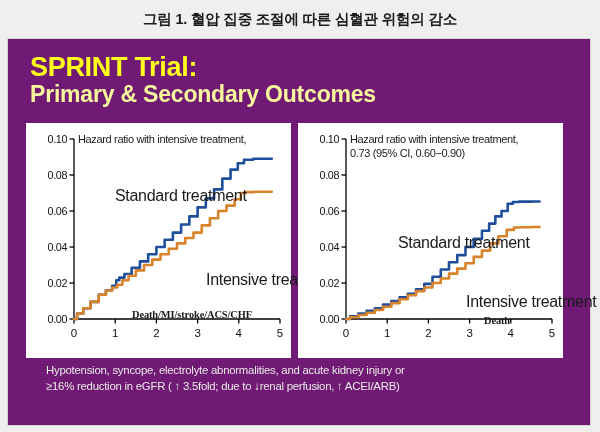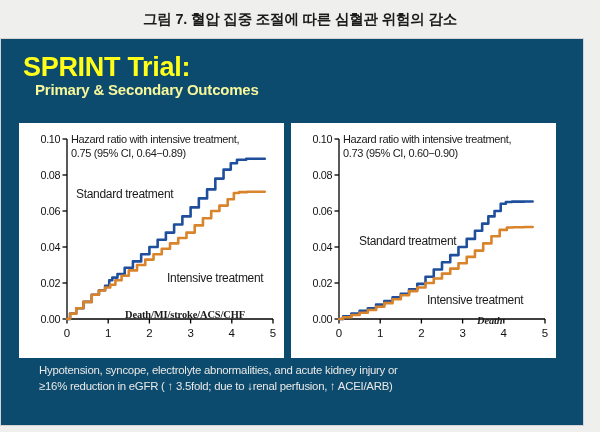--- a/index.html
+++ b/index.html
@@ -15,38 +15,37 @@
   .caption{
     position:absolute;left:0;top:0;width:600px;height:38px;
     display:flex;align-items:center;justify-content:center;
     color:#1b1b1b;font-size:14.5px;font-weight:bold;
     font-family:"Liberation Sans", sans-serif;
     letter-spacing:-0.2px;
   }
 
   
   .slide{
-    position:absolute;left:0;top:38px;width:584px;height:388px;
-    background:#0c4a6e;
+    position:absolute;left:7px;top:38px;width:584px;height:388px;
+    background:#701a75;
     border:1px solid #d4d4d2;
     box-sizing:border-box;
   }
 
   .slide-title{
     position:absolute;left:22px;top:14px;width:540px;
   }
   .title-main{
     color:#ffff1a;font-size:27px;font-weight:bold;line-height:1.04;
     font-family:"Liberation Sans", sans-serif;letter-spacing:-0.3px;
   }
   .title-sub{
-    color:#f7f79c;font-size:15px;font-weight:bold;line-height:1.08;
+    color:#f7f79c;font-size:23px;font-weight:bold;line-height:1.08;
     font-family:"Liberation Sans", sans-serif;letter-spacing:-0.2px;
     margin-top:1px;
-    margin-left:12px;
   }
 
   
   .charts{
     position:absolute;left:18px;top:84px;width:548px;height:235px;
     display:flex;gap:7px;
   }
   .panel{
     position:relative;background:#ffffff;
     width:265px;height:235px;
@@ -54,39 +53,39 @@
   }
   .panel svg{display:block;}
 
   .ann{
     position:absolute;
     font-family:"Liberation Sans", sans-serif;
     color:#1a1a1a;
     white-space:nowrap;
   }
   .ann.hr{font-size:11px;line-height:1.28;letter-spacing:-0.35px;}
-  .ann.lbl{font-size:12px;letter-spacing:-0.3px;}
+  .ann.lbl{font-size:16px;letter-spacing:-0.3px;margin-left:32px;}
   .ann.bold{font-size:10.4px;font-weight:bold;font-family:"Liberation Serif", serif;letter-spacing:-0.1px;}
 
   
   .notes{
     position:absolute;left:22px;top:324px;width:548px;
     color:#e9e9e6;font-size:11.4px;line-height:1.33;
     font-family:"Liberation Sans", sans-serif;
     letter-spacing:-0.25px;
   }
   .notes div{white-space:nowrap;margin-left:16px;}
   .notes .gap{height:1px;}
 </style>
 </head>
 <body>
 
 <div id="root">
 
-  <div class="caption">그림 7. 혈압 집중 조절에 따른 심혈관 위험의 감소</div>
+  <div class="caption">그림 1. 혈압 집중 조절에 따른 심혈관 위험의 감소</div>
 
   <div class="slide">
 
     <div class="slide-title">
       <div class="title-main">SPRINT Trial:</div>
       <div class="title-sub">Primary &amp; Secondary Outcomes</div>
     </div>
 
     <div class="charts">
 
@@ -115,21 +114,20 @@
             <line x1="171.6" y1="196" x2="171.6" y2="200.5" stroke="#000" stroke-width="1.3"></line>
             <text x="171.6" y="214" text-anchor="middle" font-size="11.5" font-family="&quot;Liberation Sans&quot;, sans-serif" fill="#111">3</text>
             <line x1="212.8" y1="196" x2="212.8" y2="200.5" stroke="#000" stroke-width="1.3"></line>
             <text x="212.8" y="214" text-anchor="middle" font-size="11.5" font-family="&quot;Liberation Sans&quot;, sans-serif" fill="#111">4</text>
             <line x1="254" y1="196" x2="254" y2="200.5" stroke="#000" stroke-width="1.3"></line>
             <text x="254" y="214" text-anchor="middle" font-size="11.5" font-family="&quot;Liberation Sans&quot;, sans-serif" fill="#111">5</text>
             <path d="M48.00,196.00L51.09,196.00L51.09,190.60L54.18,190.60L57.27,190.60L57.27,185.20L60.36,185.20L64.48,185.20L64.48,178.90L68.60,178.90L72.72,178.90L72.72,171.70L76.84,171.70L79.93,171.70L79.93,167.20L83.02,167.20L86.11,167.20L86.11,162.70L89.20,162.70L90.23,162.70L90.23,157.30L91.26,157.30L93.32,157.30L93.32,154.60L95.38,154.60L98.47,154.60L98.47,151.00L101.56,151.00L105.68,151.00L105.68,144.70L109.80,144.70L113.92,144.70L113.92,138.40L118.04,138.40L122.16,138.40L122.16,131.20L126.28,131.20L130.40,131.20L130.40,124.00L134.52,124.00L138.64,124.00L138.64,116.80L142.76,116.80L146.88,116.80L146.88,109.60L151.00,109.60L155.12,109.60L155.12,101.50L159.24,101.50L163.36,101.50L163.36,93.40L167.48,93.40L171.60,93.40L171.60,84.40L175.72,84.40L179.84,84.40L179.84,75.40L183.96,75.40L188.08,75.40L188.08,66.40L192.20,66.40L196.32,66.40L196.32,55.60L200.44,55.60L204.56,55.60L204.56,46.60L208.68,46.60L211.77,46.60L211.77,40.30L214.86,40.30L217.95,40.30L217.95,36.70L221.04,36.70L227.22,36.70L227.22,35.80L233.40,35.80L239.58,35.80L239.58,35.80L245.76,35.80" fill="none" stroke="#1f4f9c" stroke-width="2.6" stroke-linejoin="round" stroke-linecap="round"></path>
             <path d="M48.00,196.00L51.09,196.00L51.09,190.60L54.18,190.60L57.27,190.60L57.27,185.20L60.36,185.20L64.48,185.20L64.48,178.90L68.60,178.90L72.72,178.90L72.72,171.70L76.84,171.70L79.93,171.70L79.93,167.56L83.02,167.56L86.11,167.56L86.11,164.50L89.20,164.50L91.26,164.50L91.26,161.80L93.32,161.80L96.41,161.80L96.41,157.30L99.50,157.30L102.59,157.30L102.59,152.80L105.68,152.80L109.80,152.80L109.80,147.40L113.92,147.40L118.04,147.40L118.04,142.00L122.16,142.00L126.28,142.00L126.28,136.60L130.40,136.60L134.52,136.60L134.52,131.20L138.64,131.20L142.76,131.20L142.76,125.80L146.88,125.80L151.00,125.80L151.00,120.40L155.12,120.40L159.24,120.40L159.24,115.00L163.36,115.00L167.48,115.00L167.48,109.60L171.60,109.60L175.72,109.60L175.72,102.40L179.84,102.40L183.96,102.40L183.96,95.20L188.08,95.20L192.20,95.20L192.20,88.00L196.32,88.00L200.44,88.00L200.44,82.60L204.56,82.60L208.68,82.60L208.68,76.30L212.80,76.30L214.86,76.30L214.86,70.00L216.92,70.00L220.01,70.00L220.01,69.10L223.10,69.10L228.25,69.10L228.25,68.74L233.40,68.74L239.58,68.74L239.58,68.74L245.76,68.74" fill="none" stroke="#d9842a" stroke-width="2.6" stroke-linejoin="round" stroke-linecap="round"></path>
           </svg>
         <div class="ann hr" style="left:52px;top:9px;">Hazard ratio with intensive treatment,</div>
-        <div class="ann hr" style="left:52px;top:23px;">0.75 (95% CI, 0.64−0.89)</div>
         <div class="ann lbl" style="left:57px;top:64px;">Standard treatment</div>
         <div class="ann lbl" style="left:148px;top:148px;">Intensive treatment</div>
         <div class="ann bold" style="left:100px;top:186px;margin-left:6px;">Death/MI/stroke/ACS/CHF</div>
       </div>
 
       <div class="panel">
         <svg id="svg-right" width="265" height="235" viewBox="0 0 265 235">
             <line x1="48" y1="16" x2="48" y2="196" stroke="#000" stroke-width="1.3"></line>
             <line x1="48" y1="196" x2="254" y2="196" stroke="#000" stroke-width="1.3"></line>
             <line x1="43.5" y1="196" x2="48" y2="196" stroke="#000" stroke-width="1.3"></line>
@@ -156,21 +154,21 @@
             <text x="212.8" y="214" text-anchor="middle" font-size="11.5" font-family="&quot;Liberation Sans&quot;, sans-serif" fill="#111">4</text>
             <line x1="254" y1="196" x2="254" y2="200.5" stroke="#000" stroke-width="1.3"></line>
             <text x="254" y="214" text-anchor="middle" font-size="11.5" font-family="&quot;Liberation Sans&quot;, sans-serif" fill="#111">5</text>
             <path d="M48.00,196.00L52.12,196.00L52.12,193.30L56.24,193.30L60.36,193.30L60.36,190.60L64.48,190.60L68.60,190.60L68.60,187.90L72.72,187.90L76.84,187.90L76.84,185.20L80.96,185.20L85.08,185.20L85.08,181.60L89.20,181.60L93.32,181.60L93.32,178.00L97.44,178.00L101.56,178.00L101.56,174.40L105.68,174.40L109.80,174.40L109.80,170.80L113.92,170.80L118.04,170.80L118.04,166.30L122.16,166.30L126.28,166.30L126.28,160.90L130.40,160.90L134.52,160.90L134.52,153.70L138.64,153.70L142.76,153.70L142.76,146.50L146.88,146.50L151.00,146.50L151.00,139.30L155.12,139.30L159.24,139.30L159.24,132.10L163.36,132.10L167.48,132.10L167.48,124.00L171.60,124.00L175.72,124.00L175.72,115.90L179.84,115.90L183.96,115.90L183.96,107.80L188.08,107.80L191.17,107.80L191.17,100.60L194.26,100.60L197.35,100.60L197.35,93.40L200.44,93.40L203.53,93.40L203.53,88.00L206.62,88.00L209.71,88.00L209.71,80.80L212.80,80.80L214.86,80.80L214.86,79.00L216.92,79.00L221.04,79.00L221.04,78.64L225.16,78.64L233.40,78.64L233.40,78.46L241.64,78.46" fill="none" stroke="#1f4f9c" stroke-width="2.6" stroke-linejoin="round" stroke-linecap="round"></path>
             <path d="M48.00,196.00L52.12,196.00L52.12,194.20L56.24,194.20L60.36,194.20L60.36,192.04L64.48,192.04L68.60,192.04L68.60,189.70L72.72,189.70L76.84,189.70L76.84,187.00L80.96,187.00L85.08,187.00L85.08,183.76L89.20,183.76L93.32,183.76L93.32,180.16L97.44,180.16L101.56,180.16L101.56,176.20L105.68,176.20L109.80,176.20L109.80,172.24L113.92,172.24L118.04,172.24L118.04,168.10L122.16,168.10L126.28,168.10L126.28,164.50L130.40,164.50L134.52,164.50L134.52,160.00L138.64,160.00L142.76,160.00L142.76,155.50L146.88,155.50L151.00,155.50L151.00,150.64L155.12,150.64L159.24,150.64L159.24,145.60L163.36,145.60L167.48,145.60L167.48,140.20L171.60,140.20L175.72,140.20L175.72,133.90L179.84,133.90L183.96,133.90L183.96,127.60L188.08,127.60L192.20,127.60L192.20,120.40L196.32,120.40L200.44,120.40L200.44,113.20L204.56,113.20L208.68,113.20L208.68,106.90L212.80,106.90L215.89,106.90L215.89,104.56L218.98,104.56L222.07,104.56L222.07,104.20L225.16,104.20L233.40,104.20L233.40,104.02L241.64,104.02" fill="none" stroke="#d9842a" stroke-width="2.6" stroke-linejoin="round" stroke-linecap="round"></path>
           </svg>
         <div class="ann hr" style="left:52px;top:9px;">Hazard ratio with intensive treatment,</div>
         <div class="ann hr" style="left:52px;top:23px;">0.73 (95% CI, 0.60−0.90)</div>
         <div class="ann lbl" style="left:68px;top:111px;">Standard treatment</div>
         <div class="ann lbl" style="left:136px;top:170px;">Intensive treatment</div>
-        <div class="ann bold" style="left:186px;top:192px;font-style:italic;">Death</div>
+        <div class="ann bold" style="left:186px;top:192px;">Death</div>
       </div>
 
     </div>
 
     <div class="notes">
       <div>Hypotension, syncope, electrolyte abnormalities, and acute kidney injury or</div>
       <div class="gap"></div>
       <div>≥16% reduction in eGFR ( ↑ 3.5fold; due to ↓renal perfusion,  ↑ ACEI/ARB)</div>
     </div>
 

